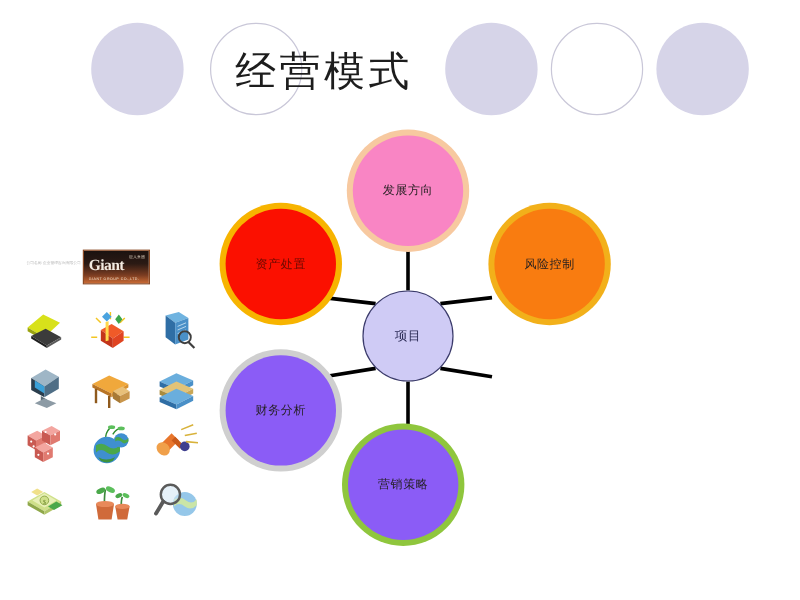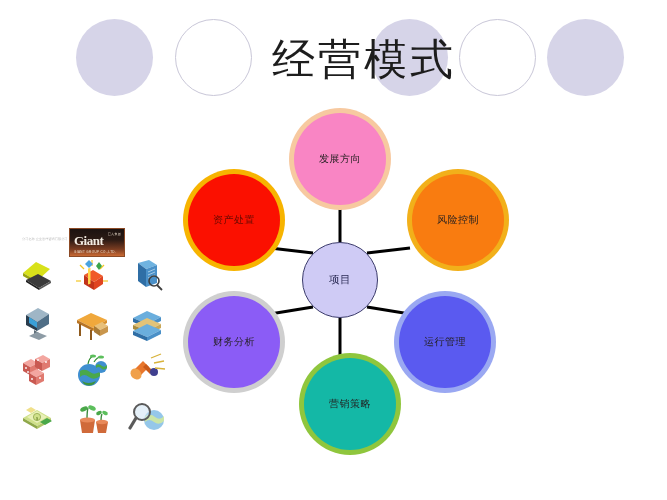--- a/index.html
+++ b/index.html
@@ -40,44 +40,43 @@
     border: 1px solid #c9c7d8;
   }
 
   #slide-title {
     position: absolute;
     left: 196px;
     top: 32px;
     width: 260px;
     height: 56px;
     line-height: 56px;
-    text-align: right;
-    font-family: Liberation Serif, serif;
-    font-size: 43px;
+    text-align: left;
+    font-family: Liberation Sans, sans-serif;
+    font-size: 34px;
     letter-spacing: 3px;
     color: #1d1d1d;
     white-space: nowrap;
     z-index: 5;
   }
 
   
   #left-panel {
     position: absolute;
     left: 10px;
     top: 200px;
     width: 165px;
     height: 245px;
   }
   #brand-row {
     position: absolute;
     left: 12px;
     top: 8px;
     width: 150px;
     height: 30px;
-    margin-top: 20px;
   }
   #brand-caption {
     position: absolute;
     left: 0px;
     top: 9px;
     width: 45px;
     font-size: 3.2px;
     line-height: 4px;
     color: #b9b9b9;
     overflow: hidden;
@@ -416,25 +415,22 @@
     </svg>
 
     <div class="node fuzzy" style="left:124px; top:1px; width:92px; height:92px; background:#f985c4; box-shadow:0 0 0 5px #f7c9a0;">
       <span class="node-label">发展方向</span>
     </div>
 
     <div class="node fuzzy" style="left:242px; top:62px; width:92px; height:92px; background:#f97c10; box-shadow:0 0 0 5px #f2b01a;">
       <span class="node-label">风险控制</span>
     </div>
 
-    <div class="node fuzzy" style="left:229px; top:184px; width:92px; height:92px; background:#5a5af0; box-shadow:0 0 0 5px #9aa8f2;">
-      <span class="node-label">运行管理</span>
-    </div>
-
-    <div class="node fuzzy" style="left:134px; top:246px; width:92px; height:92px; background:#14b8a6; box-shadow:0 0 0 5px #8fc63d;">
+
+    <div class="node fuzzy" style="left:120px; top:246px; width:92px; height:92px; background:#8b5cf6; box-shadow:0 0 0 5px #8fc63d;">
       <span class="node-label">营销策略</span>
     </div>
 
     <div class="node fuzzy" style="left:18px; top:184px; width:92px; height:92px; background:#8b5cf6; box-shadow:0 0 0 5px #cfcfcf;">
       <span class="node-label">财务分析</span>
     </div>
 
     <div class="node fuzzy" style="left:18px; top:62px; width:92px; height:92px; background:#fb1000; box-shadow:0 0 0 5px #f7b400;">
       <span class="node-label" style="color:#6b0a00;font-family:Liberation Serif, serif;">资产处置</span>
     </div>

